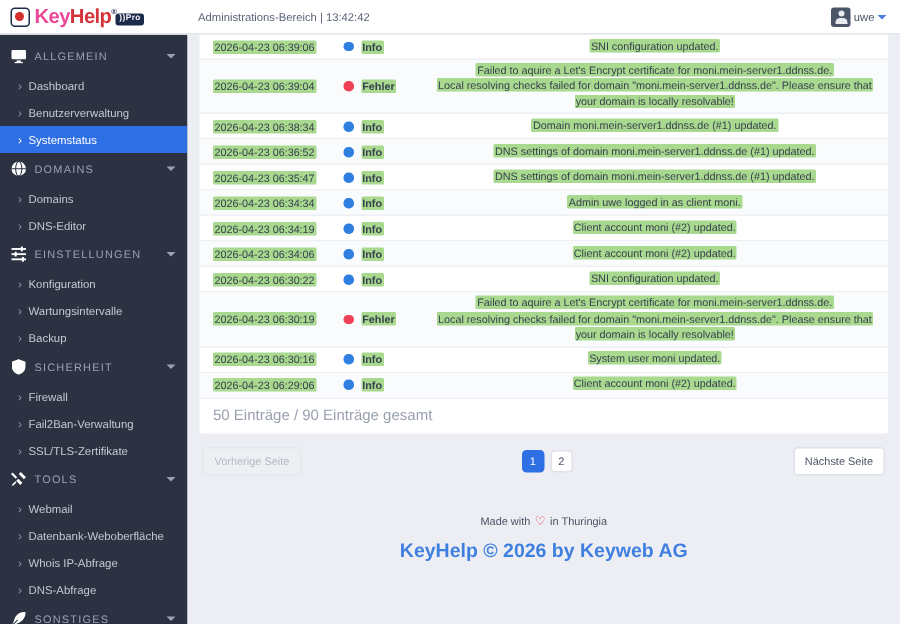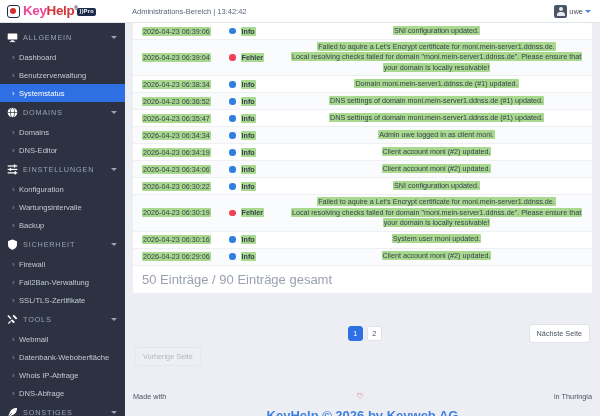--- a/index.html
+++ b/index.html
@@ -219,21 +219,21 @@
   .hl {
     background: #a8d98f;
     padding: 0 1px;
     border-radius: 1px;
     box-decoration-break: clone;
     -webkit-box-decoration-break: clone;
   }
   .msg-line { display: block; }
 
   .card-foot {
-    font-size: 13px;
+    font-size: 10px;
     color: #9aa1ae;
     padding: 6px 0 6px 9px;
   }
 
   
   .pager {
     display: flex;
     align-items: center;
     justify-content: space-between;
     padding: 9px 2px 0 2px;
@@ -244,21 +244,20 @@
     padding: 4px 7px;
     border: 1px solid #dfe2ea;
     border-radius: 3px;
     background: #ffffff;
     color: #4a5263;
   }
   .pg-btn.disabled {
     background: #edeff3;
     color: #b4b9c4;
     border-color: #e4e7ed;
-    margin-top: 45px;
   }
   .pg-nums { display: flex; gap: 4px; }
   .pg-num {
     width: 15px; height: 15px;
     display: flex; align-items: center; justify-content: center;
     font-size: 7.3px;
     border: 1px solid #dfe2ea;
     border-radius: 3px;
     background: #ffffff;
     color: #4a5263;
@@ -273,21 +272,21 @@
   .footer {
     text-align: center;
     padding-top: 26px;
     flex: 1 1 auto;
   }
   .made-with {
     font-size: 7.3px;
     color: #4a5263;
     display: flex;
     align-items: center;
-    justify-content: space-between;
+    justify-content: center;
     gap: 3px;
   }
   .heart { color: #e0313f; font-size: 8px; }
   .copy {
     font-size: 13px;
     color: #3f7fe0;
     margin-top: 7px;
     font-weight: bold;
   }
 </style>

